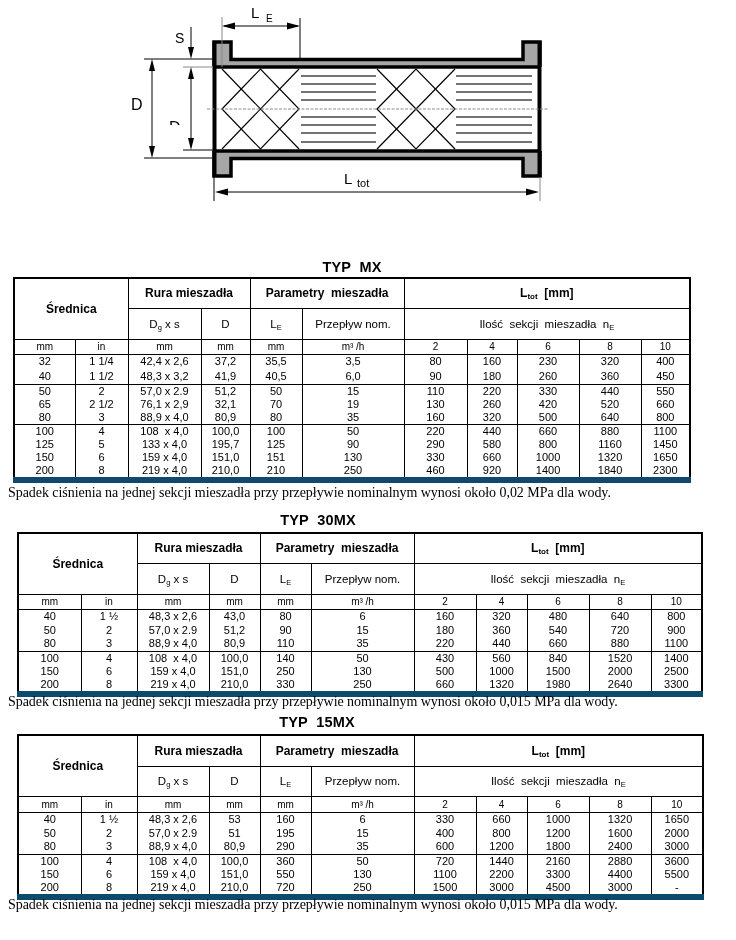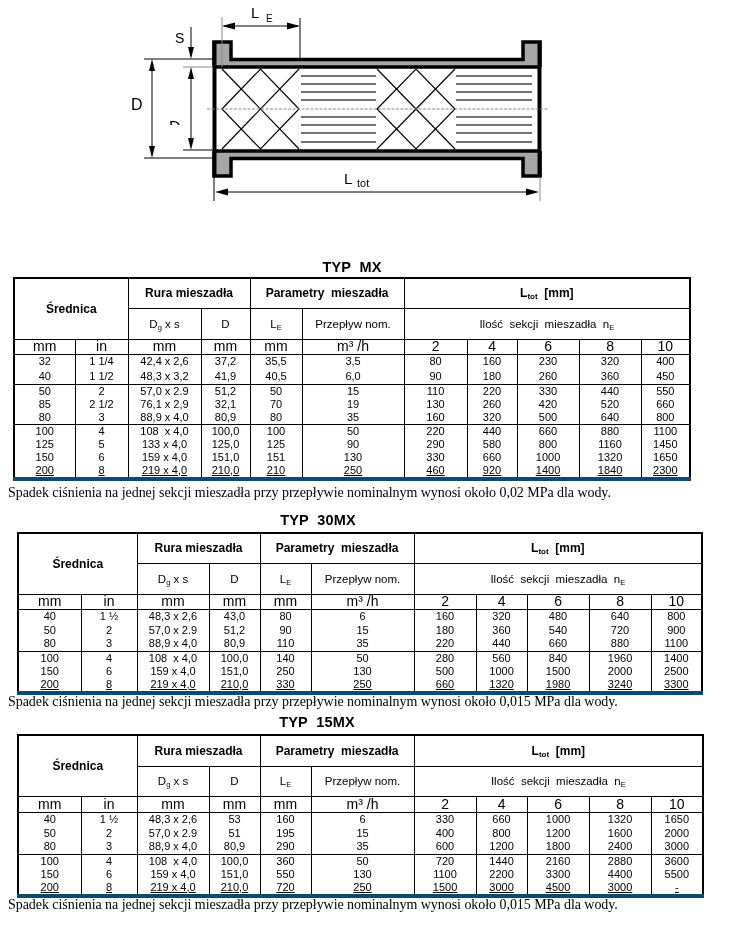--- a/index.html
+++ b/index.html
@@ -4,24 +4,24 @@
 <style>
   html, body { margin:0; padding:0; background:#fff; }
   body { width:736px; height:940px; position:relative; overflow:hidden; font-family:"Liberation Sans", sans-serif; color:#000; }
   .diagram { position:absolute; left:0; top:0; }
   .title { position:absolute; width:200px; text-align:center; font-family:"Liberation Sans", sans-serif; font-weight:bold; font-size:14.5px; line-height:17px; white-space:pre; letter-spacing:0.2px; }
   .foot { position:absolute; left:8px; font-family:Liberation Serif, serif; font-size:14px; line-height:14px; white-space:pre; letter-spacing:-0.05px; }
   .tbl { position:absolute; border-collapse:collapse; table-layout:fixed; border:2px solid #000; font-family:"Liberation Sans", sans-serif; color:#000; }
   .tbl td { border:1px solid #000; padding:0; text-align:center; vertical-align:middle; white-space:pre; overflow:hidden; }
   .tbl .h1 td { font-weight:bold; font-size:12px; line-height:14px; }
   .tbl .h2 td { font-size:11.5px; line-height:14px;margin-left:20px; }
-  .tbl .u td { font-size:14px; line-height:13px; height:14px; }
+  .tbl .u td { font-size:10px; line-height:13px; height:14px; }
   .tbl .d td { font-size:11px; line-height:13px; height:13px; border-top:none; border-bottom:none; }
   .tbl .d.gs td { border-top:1px solid #000; }
-  .tbl .d.last td { border-bottom:4px solid #0c4a6e;text-decoration:underline; }
+  .tbl .d.last td { border-bottom:6px solid #0c4a6e; }
   .tbl sub { font-size:7.5px; vertical-align:-2px; line-height:0; }
   .tbl .h1 sub { font-size:8px; }
 </style>
 </head>
 <body>
 
 <svg class="diagram" width="736" height="210" viewBox="0 0 736 210" xmlns="http://www.w3.org/2000/svg">
   <defs>
     <clipPath id="clipInnerD">
         <rect x="160" y="100" width="30" height="25"></rect>
@@ -198,21 +198,21 @@
         <td>51,2</td>
         <td>50</td>
         <td>15</td>
         <td>110</td>
         <td>220</td>
         <td>330</td>
         <td>440</td>
         <td>550</td>
   </tr>
   <tr class="d">
-    <td>85</td>
+    <td>65</td>
         <td>2 1/2</td>
         <td>76,1 x 2,9</td>
         <td>32,1</td>
         <td>70</td>
         <td>19</td>
         <td>130</td>
         <td>260</td>
         <td>420</td>
         <td>520</td>
         <td>660</td>
@@ -240,21 +240,21 @@
         <td>220</td>
         <td>440</td>
         <td>660</td>
         <td>880</td>
         <td>1100</td>
   </tr>
   <tr class="d">
     <td>125</td>
         <td>5</td>
         <td>133 x 4,0</td>
-        <td>125,0</td>
+        <td>195,7</td>
         <td>125</td>
         <td>90</td>
         <td>290</td>
         <td>580</td>
         <td>800</td>
         <td>1160</td>
         <td>1450</td>
   </tr>
   <tr class="d">
     <td>150</td>
@@ -369,24 +369,24 @@
         <td>880</td>
         <td>1100</td>
   </tr>
   <tr class="d gs">
     <td>100</td>
         <td>4</td>
         <td>108  x 4,0</td>
         <td>100,0</td>
         <td>140</td>
         <td>50</td>
-        <td>280</td>
+        <td>430</td>
         <td>560</td>
         <td>840</td>
-        <td>1960</td>
+        <td>1520</td>
         <td>1400</td>
   </tr>
   <tr class="d">
     <td>150</td>
         <td>6</td>
         <td>159 x 4,0</td>
         <td>151,0</td>
         <td>250</td>
         <td>130</td>
         <td>500</td>
@@ -398,21 +398,21 @@
   <tr class="d last">
     <td>200</td>
         <td>8</td>
         <td>219 x 4,0</td>
         <td>210,0</td>
         <td>330</td>
         <td>250</td>
         <td>660</td>
         <td>1320</td>
         <td>1980</td>
-        <td>3240</td>
+        <td>2640</td>
         <td>3300</td>
   </tr>
 </tbody>
   </table>
 
 <div class="foot" style="top:695px;">Spadek ciśnienia na jednej sekcji mieszadła przy przepływie nominalnym wynosi około 0,015 MPa dla wody.</div>
 
 <div class="title" style="left:217px; top:714px;">TYP  15MX</div>
 
 <table class="tbl" style="left:17px; top:734px; width:685px;">

